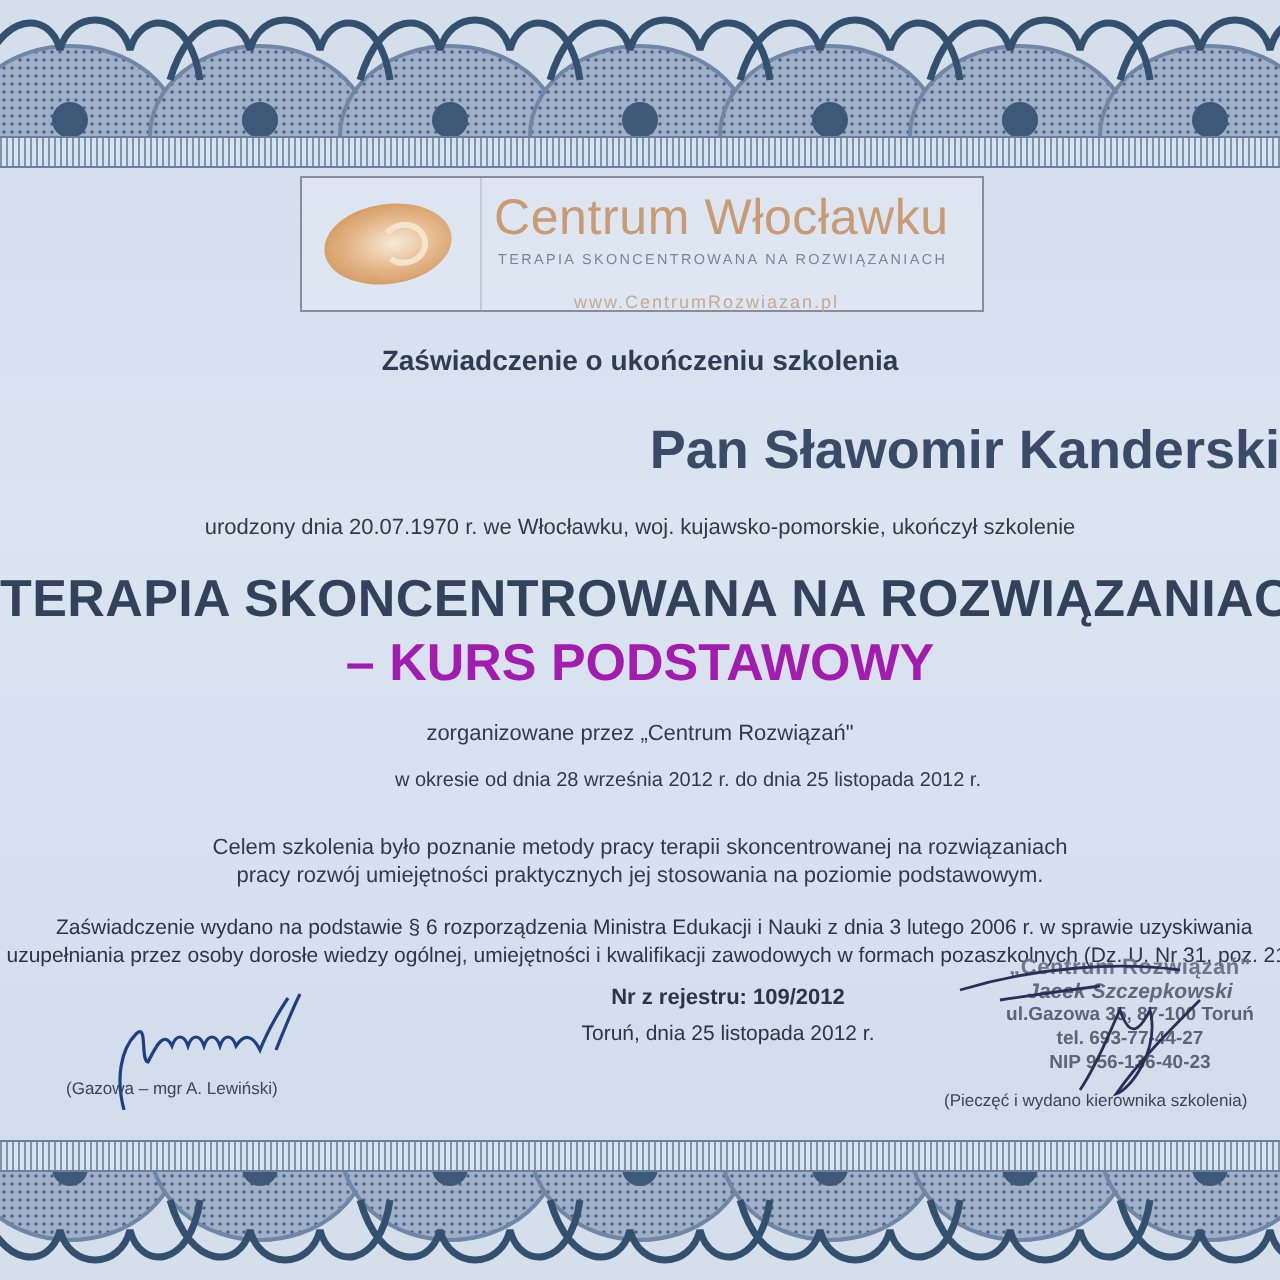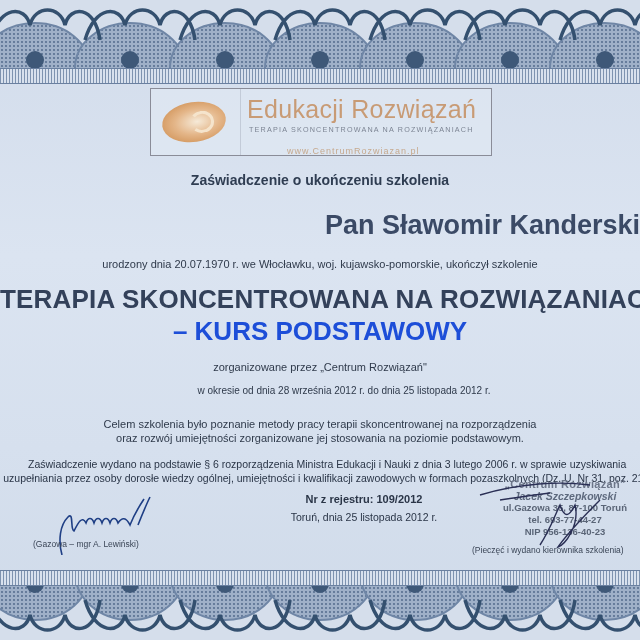--- a/index.html
+++ b/index.html
@@ -46,21 +46,21 @@
   }
   .logo-url {
     position: absolute; left: 136px; top: 57px; font-size: 9px; color: #c6a98e; letter-spacing: 1px;
   }
 
   .center { position: absolute; left: 0; width: 640px; text-align: center; white-space: nowrap; }
   .h-cert { top: 172px; font-size: 14px; font-weight: bold; color: #2f3d52; }
   .h-name { top: 210px; font-size: 27px; font-weight: bold; color: #3b4a66; text-align: right; }
   .born { top: 258px; font-size: 11px; color: #2f3a4b; }
   .course1 { top: 284px; font-size: 26px; font-weight: bold; color: #33415a; letter-spacing: 0.2px; }
-  .course2 { top: 316px; font-size: 26px; font-weight: bold; color: #1d4ed8; }
+  .course2 { top: 316px; font-size: 26px; font-weight: bold; color: #a21caf; }
   .org { top: 361px; font-size: 11px; color: #2f3a4b; }
   .period { top: 385px; font-size: 10px; color: #2f3a4b; margin-left: 24px; }
   .goal1 { top: 418px; font-size: 11px; color: #2f3a4b; }
   .goal2 { top: 432px; font-size: 11px; color: #2f3a4b; }
   .legal1 { top: 458px; font-size: 10.5px; color: #2a3547; left: 28px; text-align: left; }
   .legal2 { top: 472px; font-size: 10.5px; color: #2a3547; left: -2px; text-align: left; }
   .reg { top: 493px; font-size: 11px; font-weight: bold; color: #2a3547; left: 44px; }
   .place { top: 511px; font-size: 10.5px; color: #2a3547; left: 44px; }
 
   .trainer-label { position: absolute; left: 33px; top: 539px; font-size: 8.5px; color: #3a4556; }
@@ -112,34 +112,34 @@
       <path d="M465,40 C475,5 500,5 505,25 C510,5 535,5 540,25 C545,5 570,5 575,40"></path>
       <path d="M560,40 C570,5 595,5 600,25 C605,5 630,5 635,25 C640,5 660,5 665,40"></path>
     </g>
   </svg>
   <div class="rail"></div>
 </div>
 
 <div class="logo-box">
   <div class="logo-mark"></div>
   <div class="logo-divider"></div>
-  <div class="logo-title">Edukacji Rozwiązań</div>
+  <div class="logo-title">Centrum Włocławku</div>
   <div class="logo-sub">TERAPIA SKONCENTROWANA NA ROZWIĄZANIACH</div>
   <div class="logo-url">www.CentrumRozwiazan.pl</div>
 </div>
 
 <div class="center h-cert">Zaświadczenie o ukończeniu szkolenia</div>
 <div class="center h-name">Pan Sławomir Kanderski</div>
 <div class="center born">urodzony  dnia 20.07.1970 r. we  Włocławku, woj.  kujawsko-pomorskie, ukończył szkolenie</div>
 <div class="center course1">TERAPIA SKONCENTROWANA NA ROZWIĄZANIACH</div>
 <div class="center course2">– KURS PODSTAWOWY</div>
 <div class="center org">zorganizowane przez „Centrum Rozwiązań"</div>
 <div class="center period">w okresie od dnia 28 września 2012 r. do dnia 25 listopada 2012 r.</div>
-<div class="center goal1">Celem szkolenia było poznanie metody pracy terapii skoncentrowanej na rozporządzenia</div>
-<div class="center goal2">oraz rozwój umiejętności zorganizowane jej stosowania na poziomie podstawowym.</div>
+<div class="center goal1">Celem szkolenia było poznanie metody pracy terapii skoncentrowanej na rozwiązaniach</div>
+<div class="center goal2">pracy rozwój umiejętności praktycznych jej stosowania na poziomie podstawowym.</div>
 <div class="center legal1">Zaświadczenie wydano na podstawie § 6 rozporządzenia Ministra Edukacji i Nauki z dnia 3 lutego 2006 r. w sprawie uzyskiwania</div>
 <div class="center legal2">i uzupełniania przez osoby dorosłe wiedzy ogólnej, umiejętności i kwalifikacji zawodowych w formach pozaszkolnych (Dz. U. Nr 31, poz. 216)</div>
 <div class="center reg">Nr z rejestru: 109/2012</div>
 <div class="center place">Toruń, dnia 25 listopada 2012 r.</div>
 
 <svg class="trainer-sig" viewBox="0 0 130 60">
   <path d="M22,60 C18,45 20,30 28,22 C34,16 30,35 34,36 C38,28 42,20 46,28 C48,22 52,22 54,28 C56,22 60,22 62,28 C64,22 68,22 70,28 C72,22 76,22 78,28 C82,22 86,22 90,30 C94,20 100,10 104,4 M98,30 C102,20 106,10 110,2" fill="none" stroke="#1f3f85" stroke-width="1.6"></path>
 </svg>
 <div class="trainer-label">(Gazowa – mgr A. Lewiński)</div>
 

